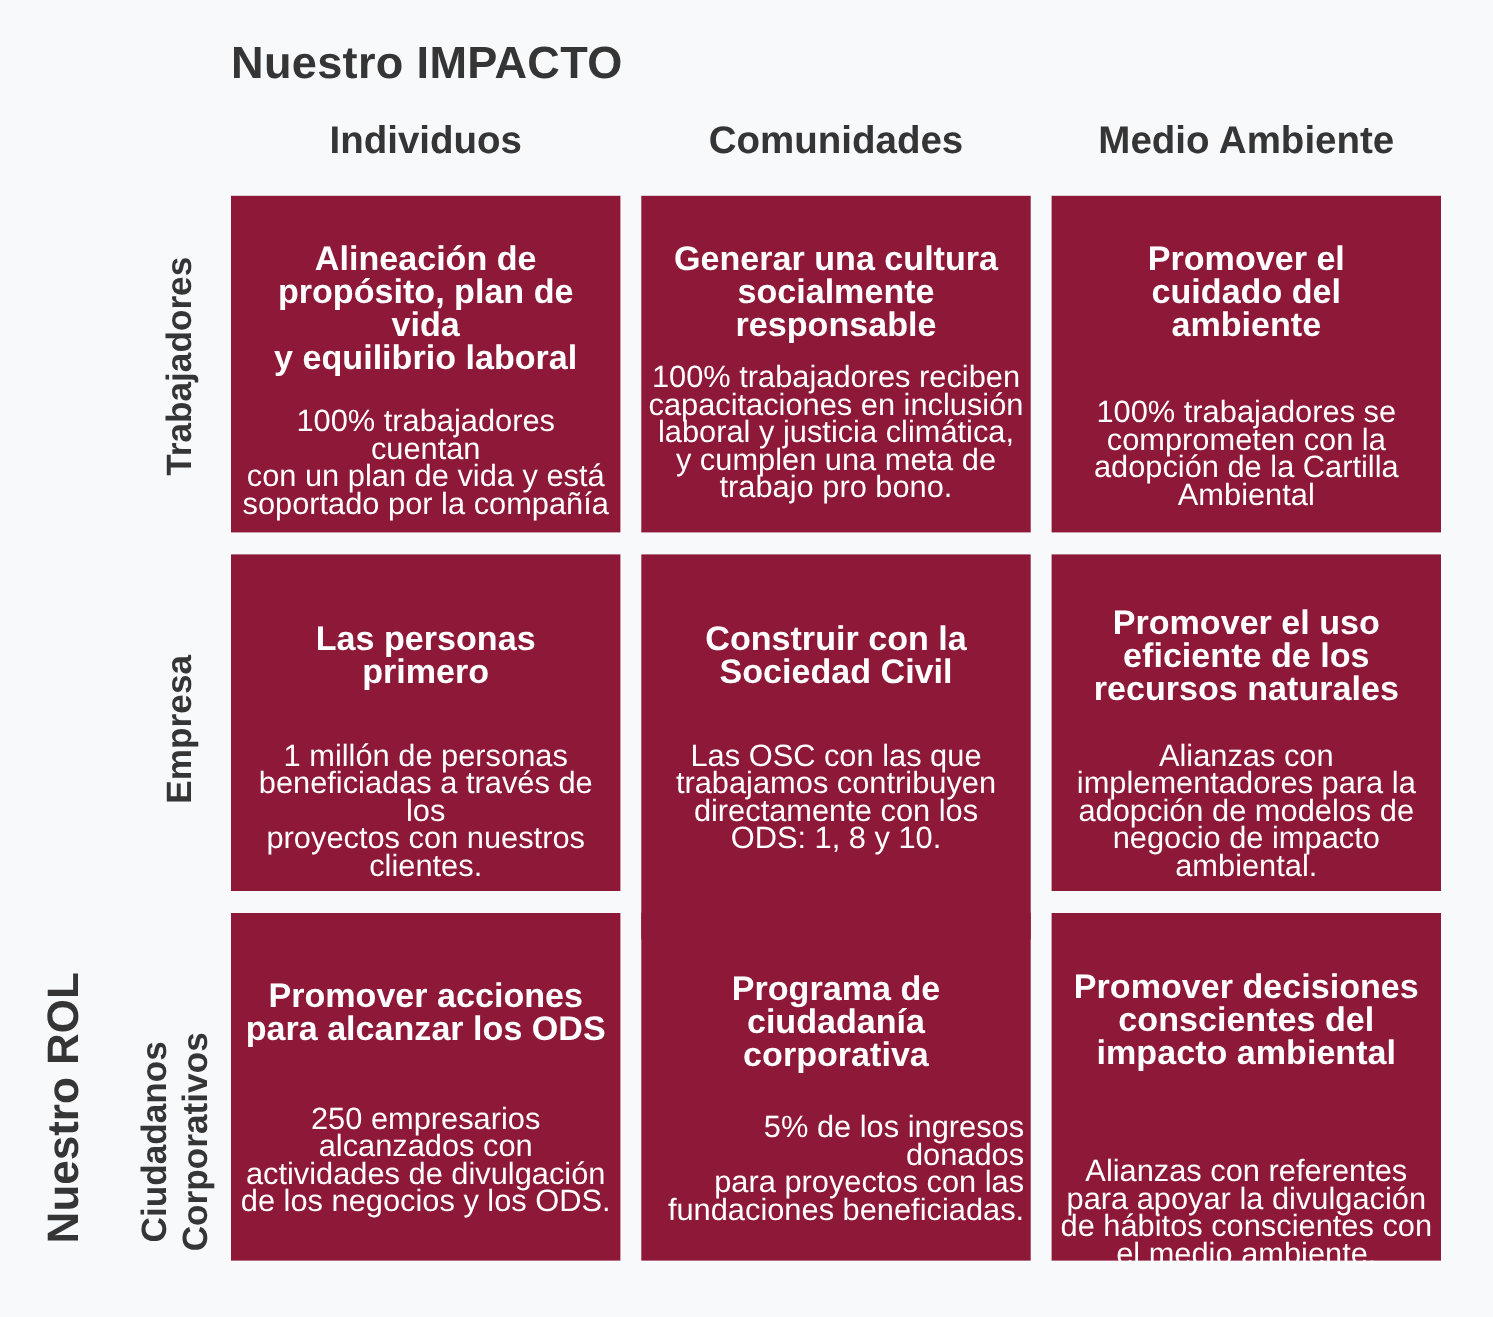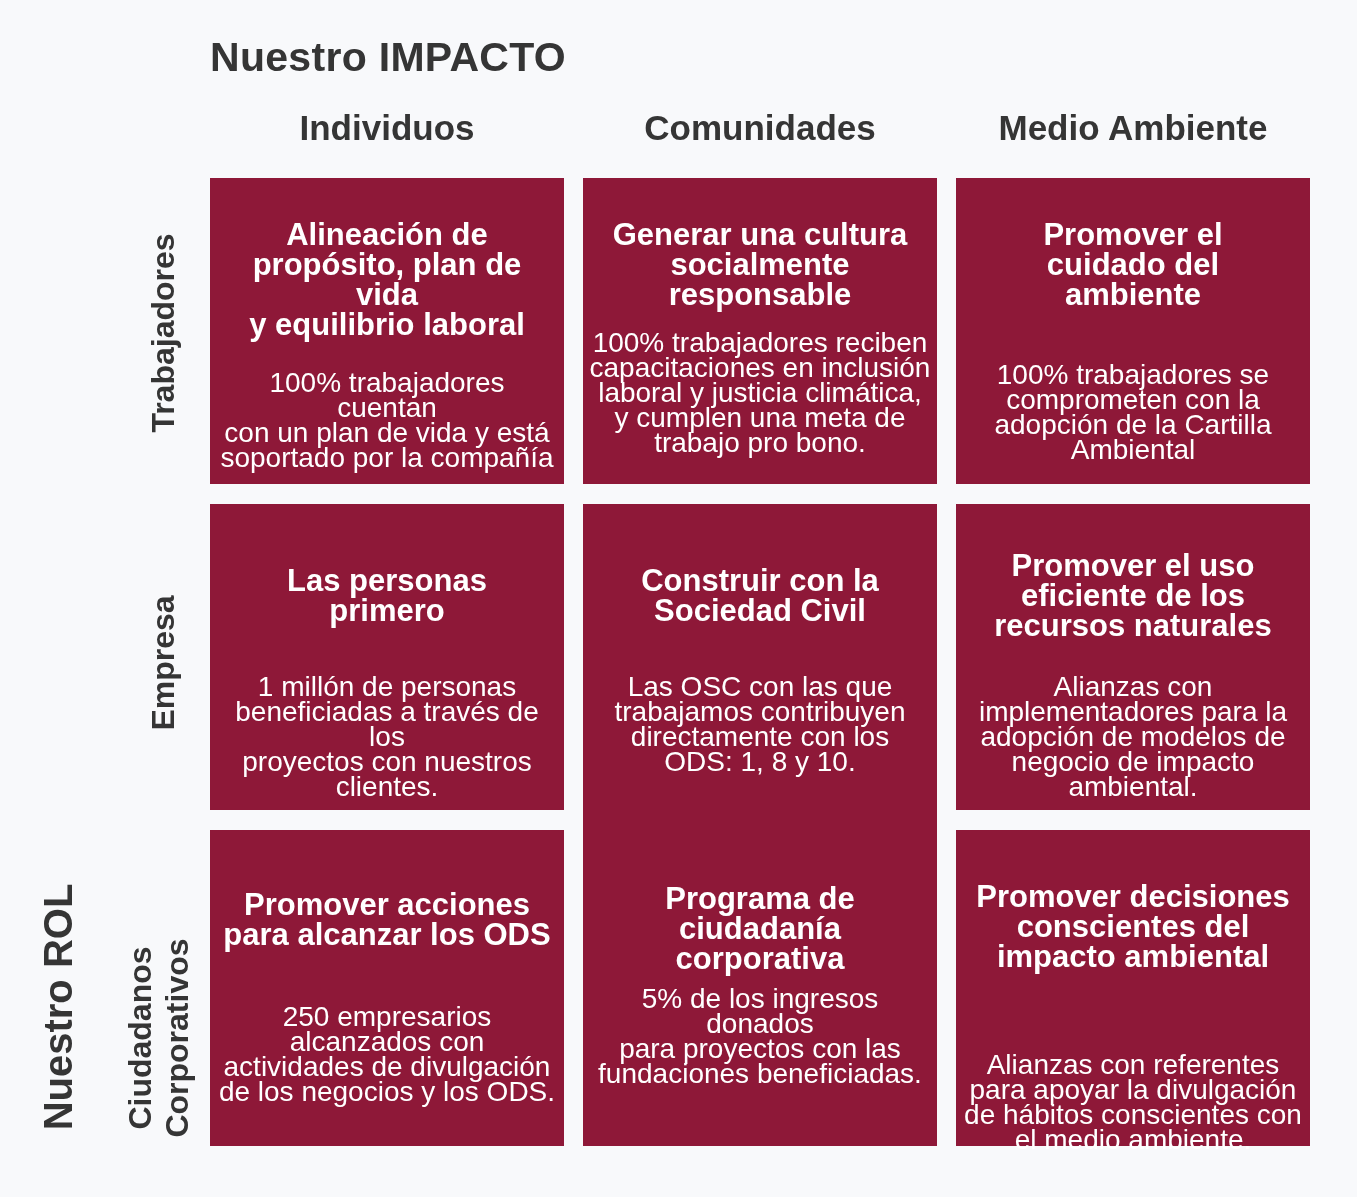--- a/index.html
+++ b/index.html
@@ -148,21 +148,21 @@
 para alcanzar los ODS</div>
   <div class="cell-desc" style="margin-top:54px;">250 empresarios
 alcanzados con
 actividades de divulgación
 de los negocios y los ODS.</div>
 </div>
 <div class="cell" style="left:583px; top:830px; height:316px; padding-top:54px;">
   <div class="cell-title">Programa de
 ciudadanía
 corporativa</div>
-  <div class="cell-desc" style="margin-top:12px;">5% de los ingresos donados
+  <div class="cell-desc" style="margin-top:38px;text-align:right;">5% de los ingresos donados
 para proyectos con las
 fundaciones beneficiadas.</div>
 </div>
 <div class="cell" style="left:956px; top:830px; height:316px; padding-top:52px;gap:48px;">
   <div class="cell-title">Promover decisiones
 conscientes del
 impacto ambiental</div>
   <div class="cell-desc" style="margin-top:32px;">Alianzas con referentes
 para apoyar la divulgación
 de hábitos conscientes con

